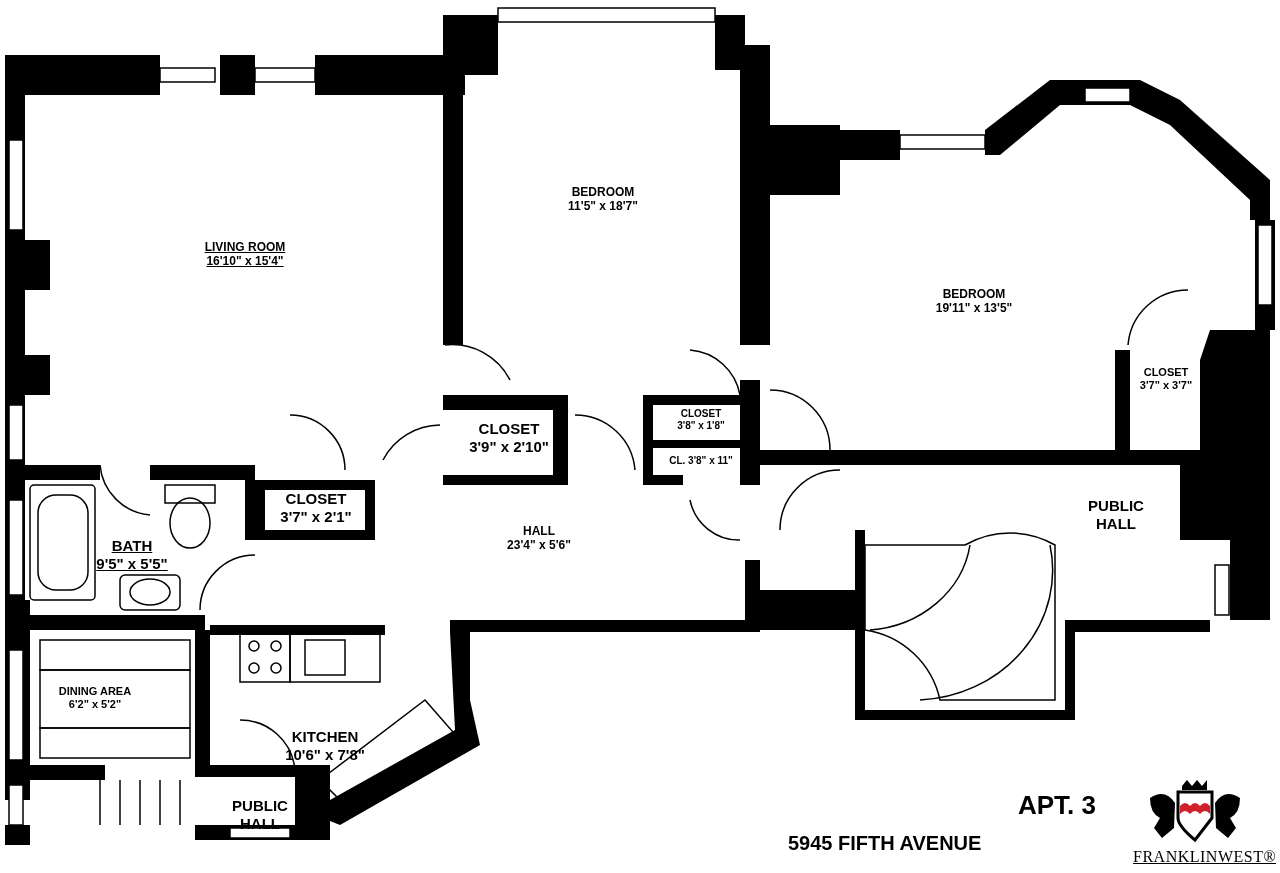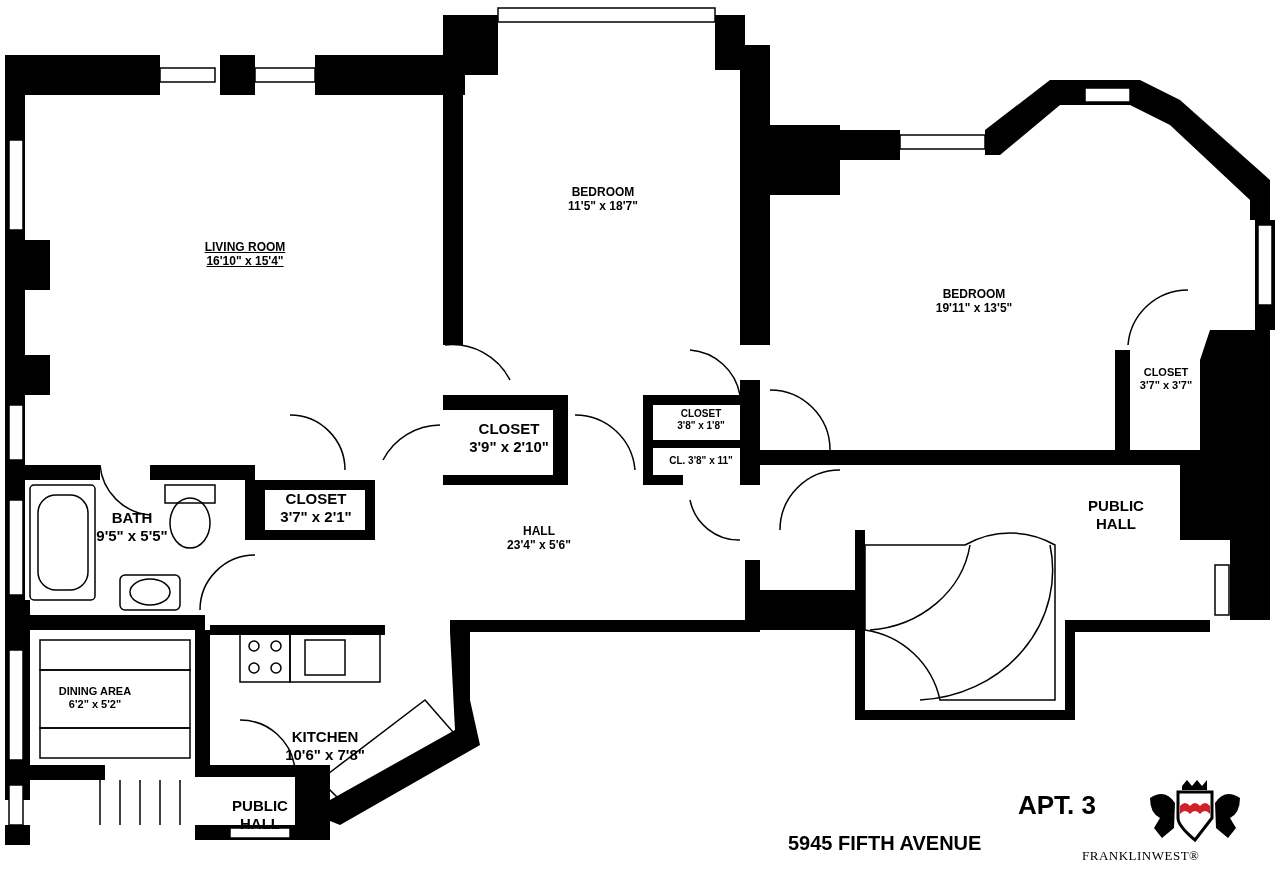--- a/index.html
+++ b/index.html
@@ -5,21 +5,21 @@
   html,body{margin:0;padding:0;background:#fff;}
   body{width:1280px;height:873px;position:relative;overflow:hidden;font-family:"Liberation Sans",sans-serif;}
   svg.plan{position:absolute;left:0;top:0;}
   .lbl{position:absolute;text-align:center;color:#000;font-family:"Liberation Sans",sans-serif;font-weight:bold;line-height:1.2;white-space:nowrap;transform:translateX(-50%);}
   .lg{font-size:12px;}
   .md{font-size:15px;}
   .sm{font-size:11px;}
   .title{position:absolute;font-weight:bold;color:#000;white-space:nowrap;}
   .apt{left:1018px;top:790px;font-size:26px;}
   .addr{left:788px;top:832px;font-size:20px;}
-  .brand{position:absolute;left:1082px;top:848px;font-family:"Liberation Serif",serif;font-size:13px;letter-spacing:0.5px;}
+  .brand{position:absolute;left:1133px;top:848px;font-family:"Liberation Serif",serif;font-size:16px;letter-spacing:0.5px;text-decoration:underline;}
   .logo{position:absolute;left:1140px;top:778px;}
 </style>
 </head>
 <body>
 
 <svg class="plan" width="1280" height="873" viewBox="0 0 1280 873">
   <g fill="#000">
 
     <rect x="5" y="55" width="20" height="565"></rect>
     <rect x="5" y="55" width="155" height="40"></rect>
@@ -163,21 +163,21 @@
     <div>CLOSET</div>
     <div>3'8" x 1'8"</div>
   </div>
 <div class="lbl sm" style="left:701px;top:455px;font-size:10px;">
     <div>CL. 3'8" x 11"</div>
   </div>
 <div class="lbl md" style="left:316px;top:490px;">
     <div>CLOSET</div>
     <div>3'7" x 2'1"</div>
   </div>
-<div class="lbl md" style="left:132px;top:509px;">
+<div class="lbl md" style="left:132px;top:537px;text-decoration:underline;">
     <div>BATH</div>
     <div>9'5" x 5'5"</div>
   </div>
 <div class="lbl lg" style="left:539px;top:524px;">
     <div>HALL</div>
     <div>23'4" x 5'6"</div>
   </div>
 <div class="lbl md" style="left:1116px;top:497px;">
     <div>PUBLIC</div>
     <div>HALL</div>

